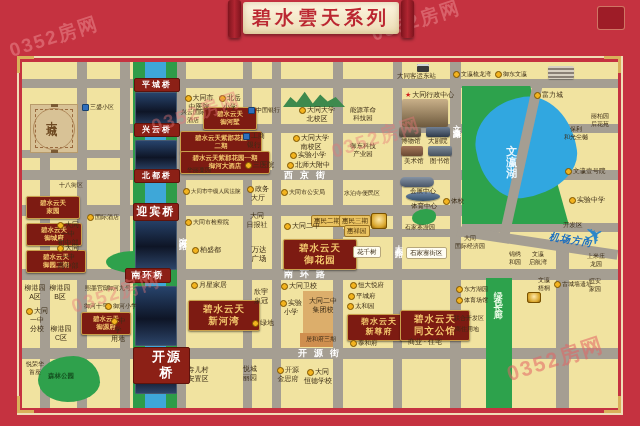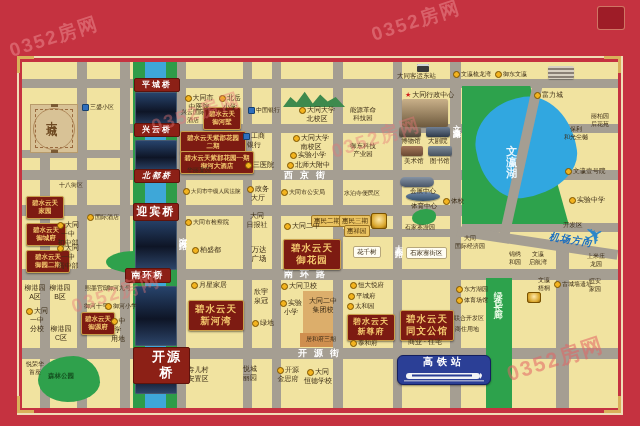--- a/index.html
+++ b/index.html
@@ -21,21 +21,21 @@
   #mountains{position:absolute;left:283px;top:89px;width:62px;height:18px;background:#3e8a4d;z-index:16;clip-path:polygon(0 100%,12% 45%,22% 75%,35% 15%,48% 80%,60% 30%,72% 70%,85% 45%,100% 100%);}
   #old-town{position:absolute;left:30px;top:104px;width:46px;height:47px;background:#d8c296;border:1px solid #b89b6b;z-index:12;}
   #old-town .dash{position:absolute;left:4px;top:4px;right:4px;bottom:4px;border:1px dashed #9a6a3f;}
   #old-town .ring{position:absolute;left:2px;top:3px;width:40px;height:40px;border:1px solid #b08a5c;border-radius:50%;}
   #old-town .gate{position:absolute;left:20px;width:7px;height:3px;background:#7a5a33;}
   
   .art{position:absolute;z-index:20;border-radius:2px;box-shadow:0 1px 1px rgba(0,0,0,.3);}
   
   .lbl{position:absolute;font-size:7px;line-height:1.25;color:#3b2c16;white-space:pre-line;z-index:30;}
   .lbl[style*="width"]{text-align:center;}
-  .proj{background:#7d1b12;border:1px solid #caa04c;color:#f3c76d;padding:2px 2px;border-radius:2px;font-weight:bold;line-height:1.3;text-align:center;box-shadow:0 1px 2px rgba(0,0,0,.45);}
+  .proj{background:#7d1b12;border:1px solid #caa04c;color:#f3c76d;padding:2px 10px;border-radius:2px;font-weight:bold;line-height:1.3;text-align:center;box-shadow:0 1px 2px rgba(0,0,0,.45);}
   .proj-lg{font-size:9.5px;letter-spacing:1px;}
   .bridge{background:#8c2016;color:#fff;font-weight:bold;width:44px;font-size:8px;text-align:center;padding:1px 0;border-radius:2px;letter-spacing:2px;z-index:40;border:1px solid #5e130c;}
   .street{color:#fff;font-weight:bold;font-size:9px;letter-spacing:7px;z-index:25;white-space:nowrap;}
   .street-v{writing-mode:vertical-rl;color:#fff;font-weight:bold;font-size:8px;letter-spacing:3px;z-index:25;}
   .zone{background:#eac361;border:1px solid #9a7426;color:#4a320a;padding:1px 2px;border-radius:2px;font-size:6.5px;white-space:nowrap;z-index:30;}
   .pill{background:#fffdf2;border:1px solid #b7a77a;color:#3b2c16;padding:1px 3px;border-radius:2px;font-size:6.5px;white-space:nowrap;z-index:30;}
   .corridor{writing-mode:vertical-rl;color:#eafbe6;font-weight:bold;font-size:9px;letter-spacing:6px;z-index:30;}
   .lake-label{writing-mode:vertical-rl;color:#e8f7ff;font-weight:bold;font-size:11px;letter-spacing:11px;z-index:30;}
   .big-brand{font-family:"DejaVu Serif",serif;font-weight:bold;font-size:17px;color:#7a150d;line-height:1.08;letter-spacing:2px;z-index:30;}
   .airport{color:#1d6fc0;font-style:italic;font-weight:bold;font-size:10px;transform:rotate(9deg);letter-spacing:1px;z-index:35;white-space:nowrap;}
@@ -128,45 +128,36 @@
     <div class="art" style="left:401px;top:146px;width:22px;height:10px;background:linear-gradient(180deg,#a4765a,#6b4a33);"></div>
     <div class="art" style="left:428px;top:146px;width:24px;height:10px;background:linear-gradient(180deg,#7e8b99,#47525f);"></div>
     <div class="art" style="left:400px;top:177px;width:34px;height:10px;background:linear-gradient(180deg,#8593a4,#4a5668);border-radius:5px;"></div>
     <div class="art" style="left:406px;top:192px;width:34px;height:9px;background:linear-gradient(180deg,#6f88a8,#35506b);border-radius:50%;"></div>
     <div class="art" style="left:417px;top:64px;width:12px;height:8px;background:#3a3a3a;border-radius:1px;box-shadow:inset 0 2px 0 #cfd6da;"></div>
     <div class="art" style="left:548px;top:66px;width:26px;height:13px;background:repeating-linear-gradient(180deg,#d8d0c2 0 2px,#8a8076 2px 4px);"></div>
     <div class="emblem" style="left:371px;top:213px;width:14px;height:14px;"></div>
     <div class="emblem" style="left:527px;top:292px;width:12px;height:9px;"></div>
 
 
-    <div id="hsr-station">
-      <div class="cap">高铁站</div>
-      <svg width="80" height="10" viewBox="0 0 80 10">
-        <rect x="2" y="1" width="74" height="6" rx="3" fill="#f2f4f6"></rect>
-        <path d="M76 1 q4 1.5 0 6 Z" fill="#f2f4f6"></path>
-        <rect x="8" y="2.5" width="60" height="2" fill="#2b3f96"></rect>
-        <rect x="0" y="8" width="80" height="1.5" fill="#9aa2c9"></rect>
-      </svg>
-    </div>
 
     <div id="plane">✈</div>
 
     <div class="wm" style="left:150px;top:100px;">0352房网</div>
     <div class="wm" style="left:330px;top:125px;">0352房网</div>
     <div class="wm" style="left:70px;top:280px;">0352房网</div>
     <div class="wm strong" style="left:505px;top:345px;">0352房网</div>
   <div class="lbl street" style="left: 284px; top: 170px;">西京街</div>
       <div class="lbl street" style="left: 284px; top: 269px;">南环路</div>
       <div class="lbl street" style="left: 298px; top: 348px;">开源街</div>
       <div class="lbl street-v" style="left: 451px; top: 118px;">文瀛路</div>
       <div class="lbl street-v" style="left: 393px; top: 238px;">太和路</div>
       <div class="lbl street-v" style="left: 177px; top: 230px;">滨河路</div>
       <div class="lbl bridge" style="left: 134px; top: 78px;">平城桥</div>
       <div class="lbl bridge" style="left: 134px; top: 123px;">兴云桥</div>
-      <div class="lbl bridge" style="left: 134px; top: 169px; font-style: italic;">北都桥</div>
+      <div class="lbl bridge" style="left: 134px; top: 169px;">北都桥</div>
       <div class="lbl bridge" style="left: 133px; top: 203px; font-size: 11px;">迎宾桥</div>
       <div class="lbl bridge" style="left: 125px; top: 268px; font-size: 9px;">南环桥</div>
       <div class="lbl bridge" style="left: 133px; top: 347px; font-size: 13px; padding-left: 11px;">开源桥</div>
       <div class="lbl oldtown-label" style="left: 44px; top: 112px;">古城</div>
       <div class="lbl proj" style="left: 203px; top: 107px; width: 32px; font-size: 6.5px;">碧水云天
 御河墅</div>
       <div class="lbl proj" style="left: 180px; top: 131px; width: 60px; font-size: 6.5px;">碧水云天紫郡花园
 二期</div>
       <div class="lbl proj" style="left: 180px; top: 151px; width: 68px; font-size: 6.5px;">碧水云天紫郡花园一期
 御河大酒店</div>
@@ -319,14 +310,21 @@
   <div class="bar" style="left:618px;top:0;width:22px;height:426px;"></div>
   <div id="inner-line"></div>
   <div class="corner" style="left:17px;top:56px;border-left-width:3px;border-top-width:3px;"></div>
   <div class="corner" style="right:19px;top:56px;border-right-width:3px;border-top-width:3px;"></div>
   <div class="corner" style="left:17px;bottom:13px;border-left-width:3px;border-bottom-width:3px;"></div>
   <div class="corner" style="right:19px;bottom:13px;border-right-width:3px;border-bottom-width:3px;"></div>
   <div id="stamp"></div>
   <div class="wm onframe" style="left:370px;top:8px;">0352房网</div>
   <div class="wm onframe" style="left:8px;top:24px;">0352房网</div>
 
+  <div id="banner">
+    <div class="end l"></div>
+    <div class="end r"></div>
+    <div class="body">
+      <span class="title">碧水雲天系列</span>
+    </div>
+  </div>
 
 </div>
 
 </body></html>

